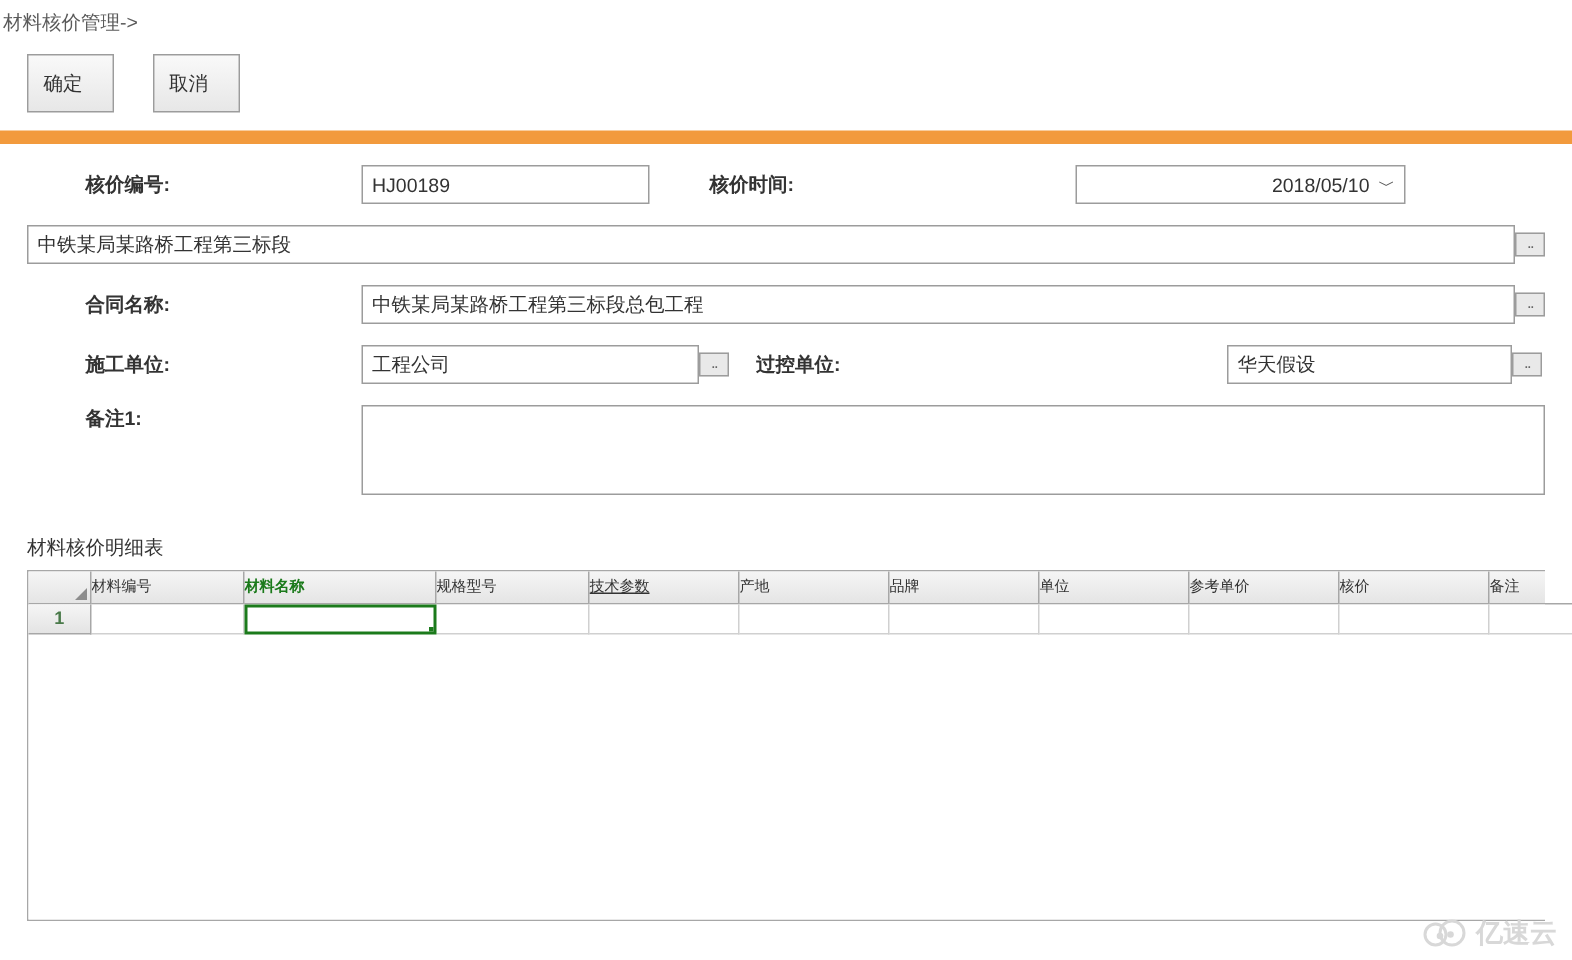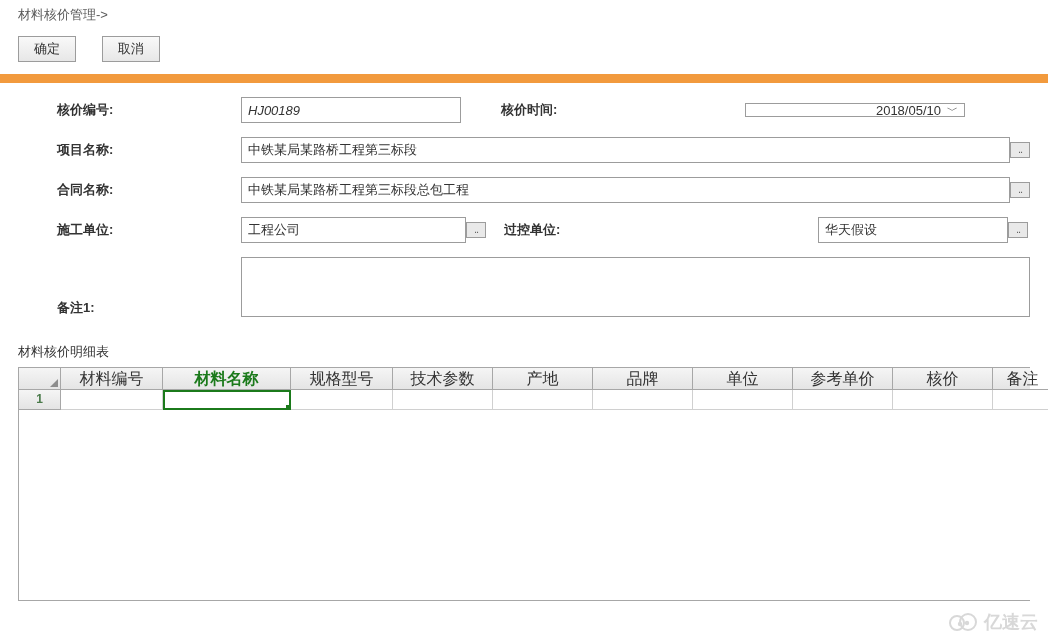--- a/index.html
+++ b/index.html
@@ -7,33 +7,33 @@
       font-family: "Microsoft YaHei", "SimSun", Arial, sans-serif;
       font-size: 13px;
       color: #333;
       background: #fff;
       width: 1048px;
       height: 640px;
       overflow: hidden;
       position: relative;
     }
     .breadcrumb {
-      padding: 6px 18px 4px 18px;
+      padding: 6px 18px 4px 2px;
       color: #5a5a5a;
       font-size: 13px;
     }
     .toolbar {
       padding: 8px 18px 12px 18px;
     }
     .btn {
       display: inline-block;
       min-width: 58px;
-      height: 26px;
+      height: 39px;
       line-height: 22px;
-      text-align: center;
+      text-align: left;
       border: 1px solid #9c9c9c;
       background: linear-gradient(#f9f9f9, #e7e7e7);
       font-size: 13px;
       color: #333;
       padding: 0 10px;
       cursor: pointer;
       margin-right: 22px;
     }
     .orange-bar {
       height: 9px;
@@ -51,22 +51,21 @@
     }
     .label-cell {
       width: 184px;
       flex: 0 0 184px;
       font-weight: bold;
       color: #333;
       font-size: 13px;
       margin-left: 39px;
     }
     .input-short {
-      width: 220px;
-      font-style: italic;
+      width: 192px;
     }
     .gap-second {
       width: 40px;
       flex: 0 0 40px;
     }
     .second-label {
       width: 244px;
       flex: 0 0 244px;
       font-weight: bold;
       color: #333;
@@ -104,21 +103,21 @@
       align-items: flex-end;
       justify-content: center;
       cursor: pointer;
       font-size: 11px;
       color: #666;
       padding-bottom: 2px;
       letter-spacing: -1px;
     }
     .datebox {
       width: 220px;
-      height: 14px;
+      height: 26px;
       border: 1px solid #9c9c9c;
       display: flex;
       align-items: center;
       justify-content: flex-end;
       padding: 0 6px;
       cursor: pointer;
       background: #fff;
     }
     .chevron {
       margin-left: 6px;
@@ -145,23 +144,22 @@
       border-right: none;
     }
     .grid-head {
       display: flex;
       height: 22px;
       background: linear-gradient(#f5f5f5, #e4e4e4);
     }
     .grid-head .gh {
       border-right: 1px solid #a7a7a7;
       border-bottom: 1px solid #a7a7a7;
-      text-align: center;
       line-height: 21px;
-      font-size: 16px;
+      font-size: 10px;
       color: #333;
       overflow: hidden;
     }
     .grid-row {
       display: flex;
       height: 20px;
     }
     .grid-row .gc {
       border-right: 1px solid #d0d0d0;
       border-bottom: 1px solid #d0d0d0;
@@ -186,21 +184,21 @@
       background: linear-gradient(#f5f5f5, #e4e4e4);
       border-right: 1px solid #a7a7a7 !important;
       border-bottom: 1px solid #a7a7a7 !important;
       text-align: center;
       color: #4a7a4a;
       font-weight: bold;
     }
     .c-id     { width: 102px; flex: 0 0 102px; }
     .c-name   { width: 128px; flex: 0 0 128px; }
     .c-spec   { width: 102px; flex: 0 0 102px; }
-    .c-tech   { width: 100px; flex: 0 0 100px; }
+    .c-tech   { width: 100px; flex: 0 0 100px; text-decoration: underline; }
     .c-origin { width: 100px; flex: 0 0 100px; }
     .c-brand  { width: 100px; flex: 0 0 100px; }
     .c-unit   { width: 100px; flex: 0 0 100px; }
     .c-ref    { width: 100px; flex: 0 0 100px; }
     .c-price  { width: 100px; flex: 0 0 100px; }
     .c-memo   { width: 60px;  flex: 0 0 60px; }
     .grid-head .c-name { color: #1b7a1b; font-weight: bold; }
     .cell-selected {
       border: 2px solid #1b7a1b !important;
       position: relative;
@@ -256,21 +254,20 @@
     <input type="text" class="input-short" value="HJ00189" style="">
     <div class="gap-second"></div>
     <div class="second-label">核价时间:</div>
     <div class="datebox">
       <span>2018/05/10</span>
       <span class="chevron">﹀</span>
     </div>
   </div>
 
   <div class="form-row">
-    <div class="label-cell">项目名称:</div>
     <div class="lookup-wrap">
       <input type="text" value="中铁某局某路桥工程第三标段" style="">
       <div class="lookup-btn">..</div>
     </div>
   </div>
 
 
   <div class="form-row">
     <div class="label-cell">合同名称:</div>
     <div class="lookup-wrap">
@@ -287,21 +284,21 @@
     </div>
     <div style="width:18px;flex:0 0 18px;"></div>
     <div class="second-label-narrow">过控单位:</div>
     <div style="width:66px;flex:0 0 66px;"></div>
     <div class="lookup-wrap" style="flex:0 0 253px;padding-left:48px;">
       <input type="text" value="华天假设" style="">
       <div class="lookup-btn">..</div>
     </div>
   </div>
 
-  <div class="form-row" style="align-items:flex-end;">
+  <div class="form-row" style="align-items:flex-start;">
     <div class="label-cell">备注1:</div>
     <textarea style=""></textarea>
   </div>
 
 </div>
 
 <div class="section-title">材料核价明细表</div>
 
 <div class="grid">
   <div class="grid-head">

